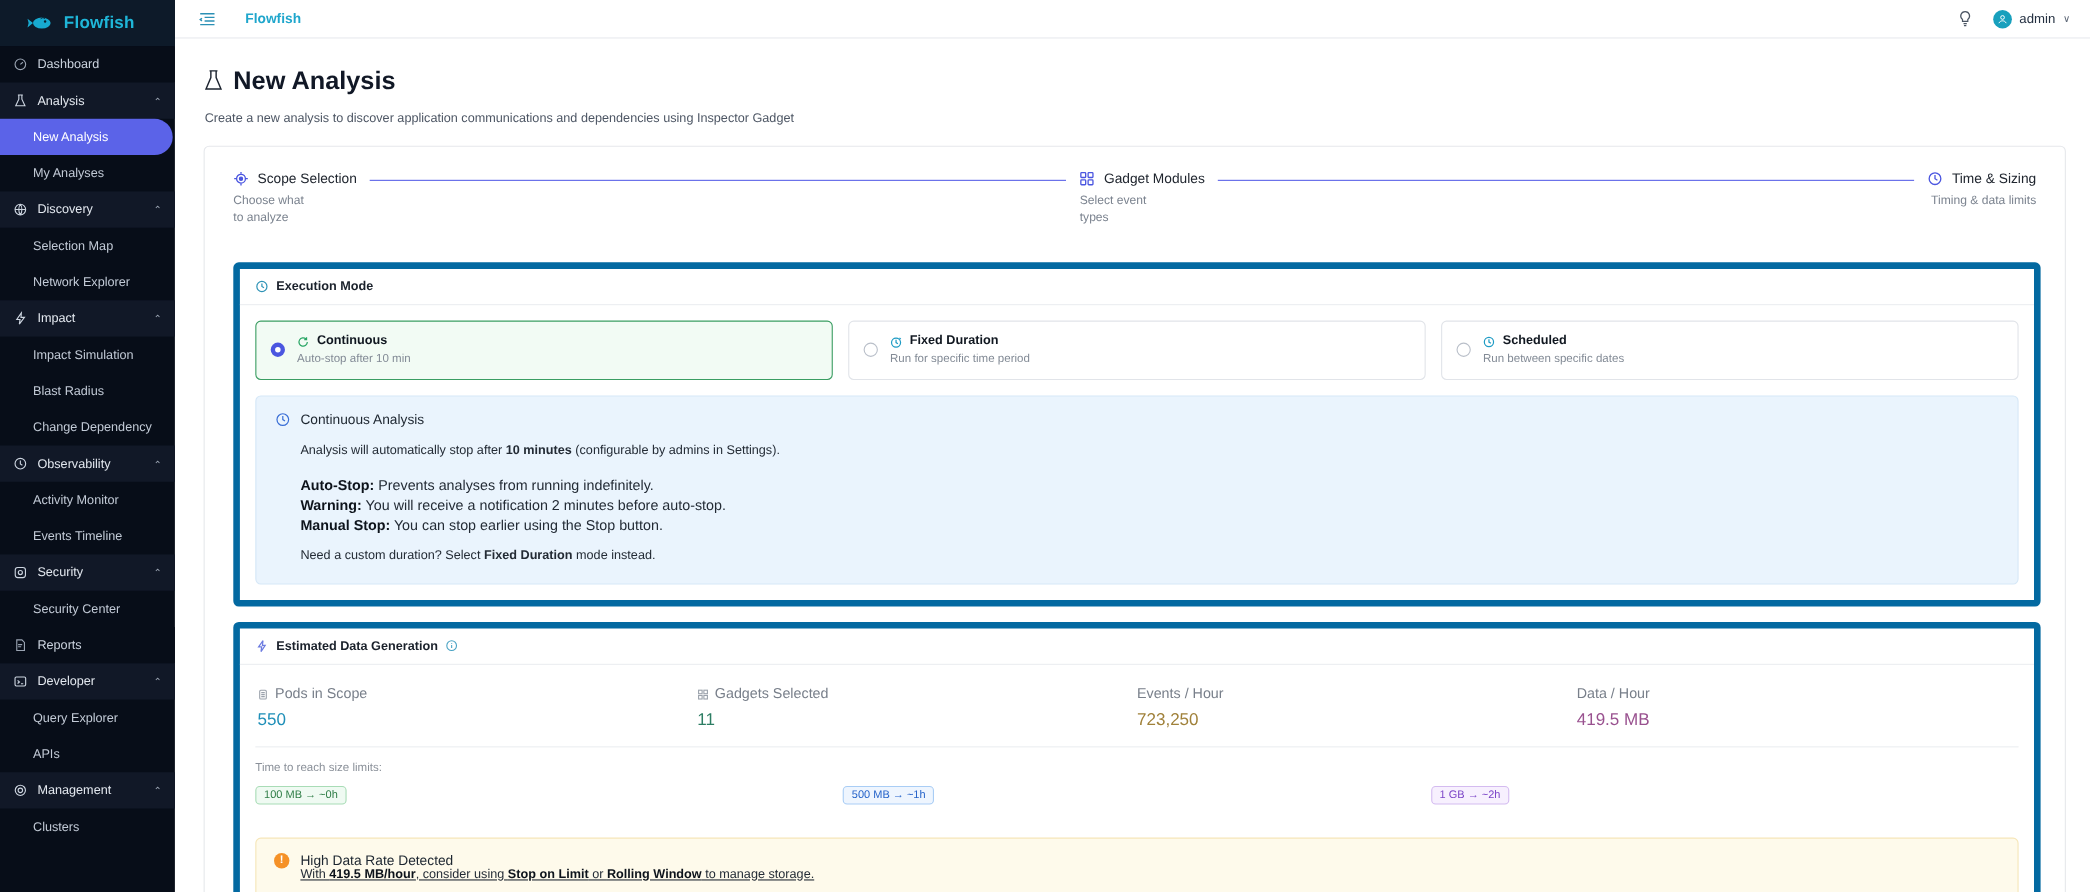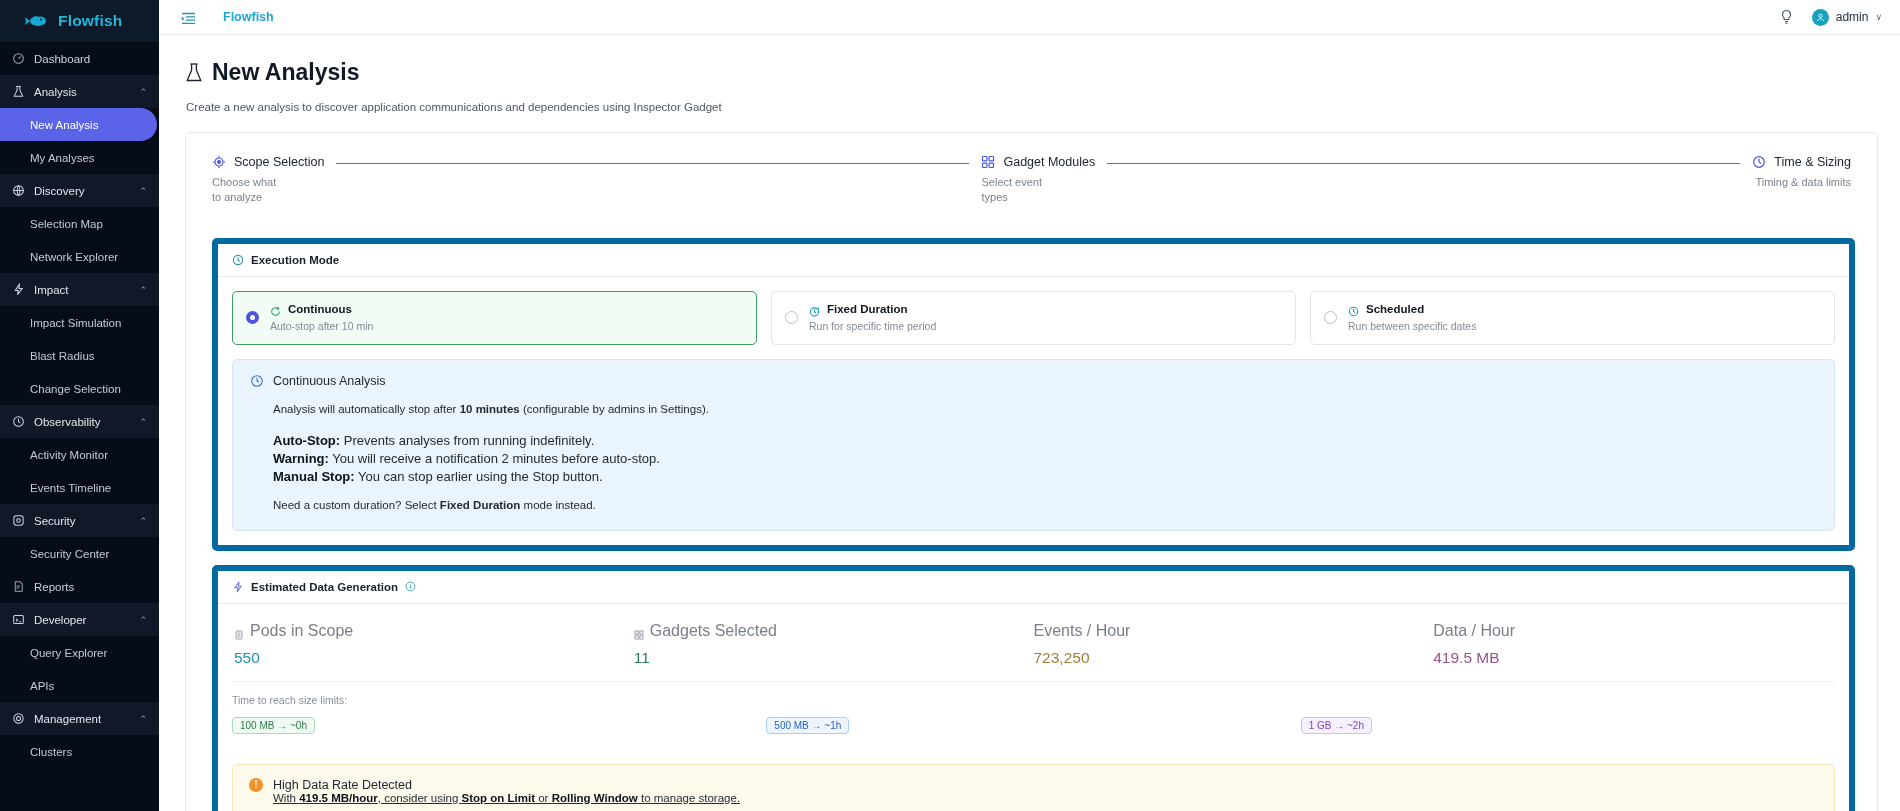--- a/index.html
+++ b/index.html
@@ -125,21 +125,21 @@
   }
   .infobox-head { display: flex; align-items: center; gap: 9px; font-size: 12.5px; color: #1d2630; }
   .infobox-head .ico { width: 14px; height: 14px; color: #3b6fd6; flex:none; }
   .infobox-body { padding-left: 23px; }
   .infobox-body p { font-size: 11.5px; color: #232b35; line-height: 1.25; }
   .gap-lg { height: 14px; }
   .line { font-size: 13px; color: #232b35; margin-top: 3px; }
   .line b { color: #0d131b; }
 
   .stats { display: grid; grid-template-columns: 1fr 1fr 1fr 1fr; padding: 4px 2px 4px 2px; }
-  .stat-label { display: flex; align-items: center; gap: 6px; font-size: 16px; color: #787f8a; }
+  .stat-label { display: flex; align-items: center; gap: 6px; font-size: 13px; color: #787f8a; }
   .stat-label .sico { width: 10px; height: 10px; color: #9aa1ab; flex:none;}
   .stat-value { font-size: 15.5px; margin-top: 9px; }
   .sep { height: 1px; background: #eceef1; margin: 10px 0 12px 0; }
   .limits-label { font-size: 10.5px; color: #8a9099; }
   .limits { display: grid; grid-template-columns: 1fr 1fr 1fr; margin-top: 11px; }
   .pill {
     display: inline-block; font-size: 10px; padding: 2px 7px;
     border-radius: 4px; border: 1px solid; justify-self: start;
   }
   .pill.green { color: #2e7d46; border-color: #a8dcb6; background: #effaf2; }
@@ -230,21 +230,21 @@
       <span>Impact</span>
       <span class="chev">⌃</span>
     </div>
     <div class="nav-item sub">
       <span>Impact Simulation</span>
     </div>
     <div class="nav-item sub">
       <span>Blast Radius</span>
     </div>
     <div class="nav-item sub">
-      <span>Change Selection</span>
+      <span>Change Dependency</span>
     </div>
 
     <div class="nav-group-head">
       <span class="nav-ico">
           <svg viewBox="0 0 14 14" width="13" height="13" fill="none" stroke="#cdd5e0" stroke-width="1.1">
             <circle cx="7" cy="7" r="5.2"></circle>
             <path d="M7 4v3.2l2 1.3"></path>
           </svg>
         </span>
       <span>Observability</span>

